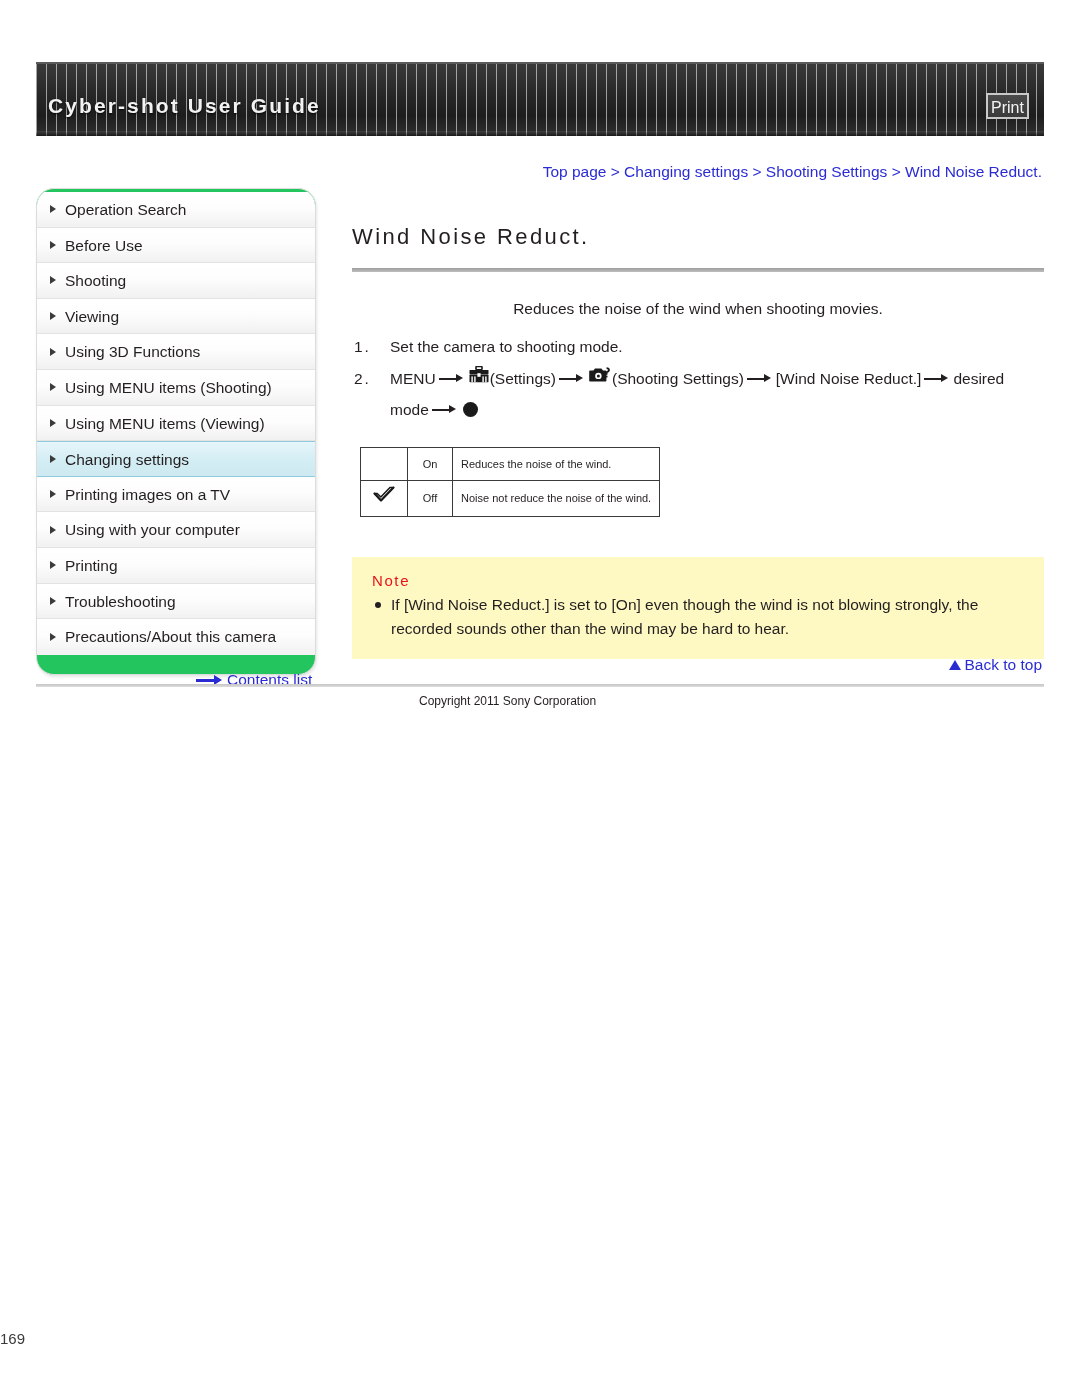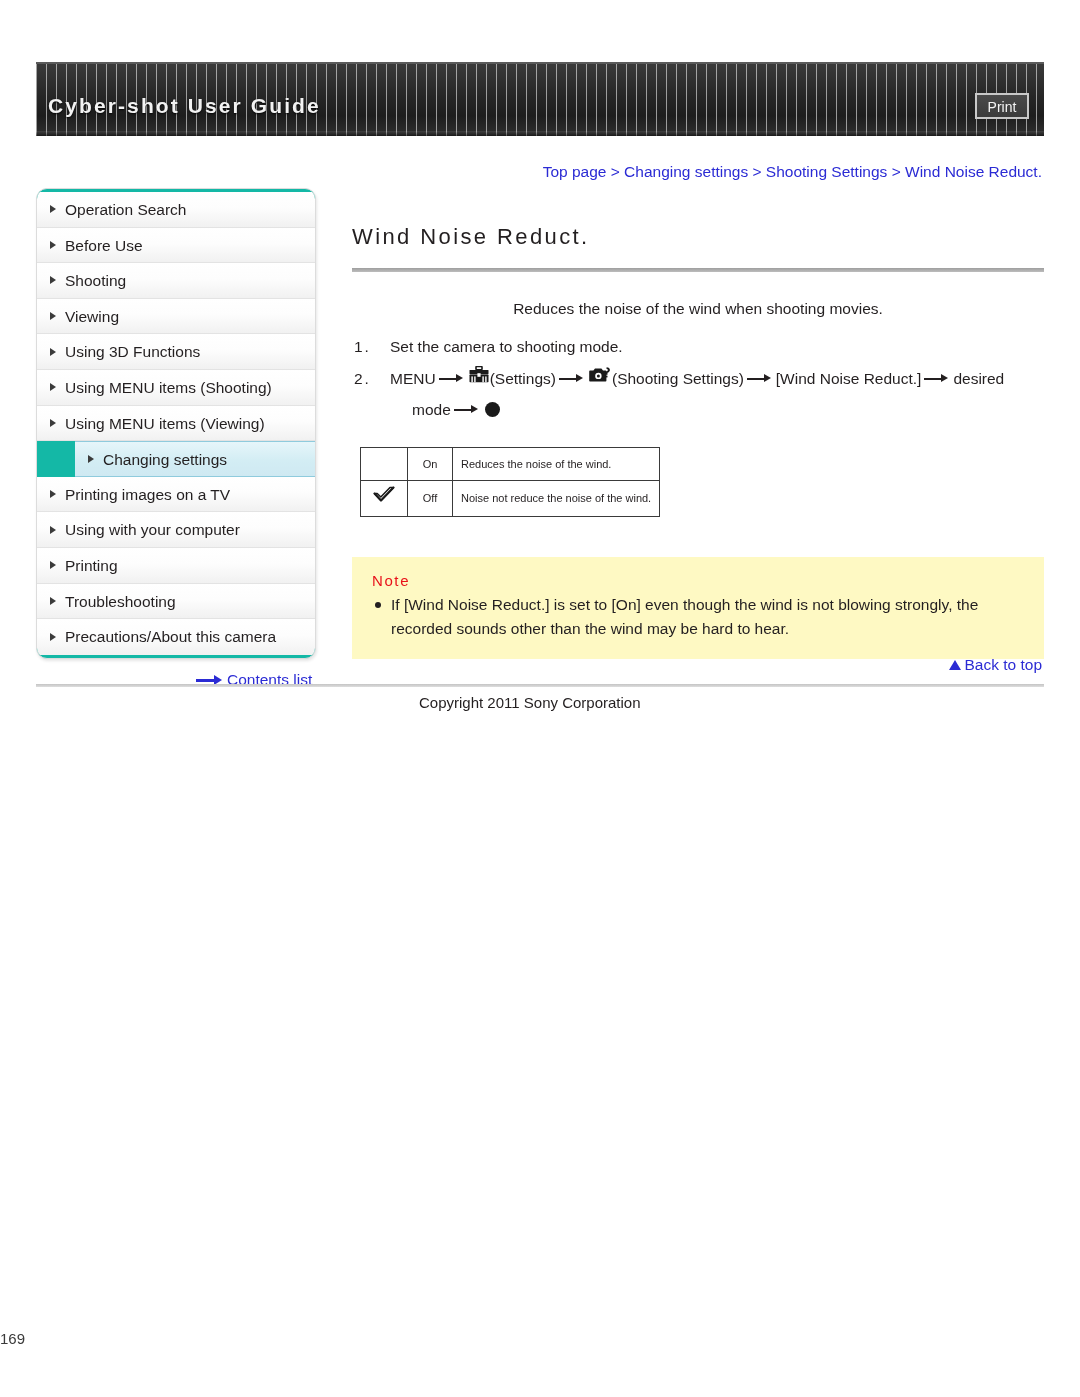--- a/index.html
+++ b/index.html
@@ -50,26 +50,26 @@
     font-weight: bold;
     letter-spacing: 2.1px;
     text-shadow: 0 1px 2px rgba(0,0,0,0.9);
     z-index: 3;
     white-space: nowrap;
   }
   .print-button {
     position: absolute;
     right: 15px;
     top: 29px;
-    width: 54px;
+    width: 43px;
     height: 26px;
     line-height: 25px;
     text-align: center;
     color: #f4f4f4;
-    font-size: 14px;
+    font-size: 16px;
     background: linear-gradient(to bottom, #4a4a4a, #3b3b3b);
     border: 2px solid #c9c9c9;
     box-sizing: border-box;
     z-index: 3;
     cursor: pointer;
   }
 
   
   .breadcrumb {
     position: absolute;
@@ -79,48 +79,47 @@
     color: #2b2bd4;
     white-space: nowrap;
   }
 
   
   .sidebar {
     position: absolute;
     left: 36px;
     top: 188px;
     width: 280px;
-    background: #14b8a6;
+    background: #22c55e;
     border: 1px solid #dcdcdc;
-    border-radius: 11px;
+    border-radius: 18px;
     box-sizing: border-box;
     box-shadow: 1px 2px 3px rgba(0,0,0,0.10);
     overflow: hidden;
     padding-top: 3px;
-    padding-bottom: 3px;
+    padding-bottom: 19px;
   }
   .nav-item {
     position: relative;
     height: 35.6px;
     line-height: 35.6px;
     padding-left: 28px;
     font-size: 15.5px;
     color: #231f20;
     border-bottom: 1px solid #e3e3e3;
     background: linear-gradient(to bottom, #ffffff 0%, #fdfdfd 45%, #f1f1f1 100%);
     cursor: pointer;
     box-sizing: border-box;
     white-space: nowrap;
   }
   .nav-item:last-child { border-bottom: none; }
   .nav-item.active {
     background: linear-gradient(to bottom, #e6f6fa 0%, #d3edf4 55%, #cfe9f2 100%);
     border-top: 1px solid #8fcbdd;
     border-bottom: 1px solid #8fcbdd;
-    margin-left: 38px;
   }
   .nav-bullet {
     position: absolute;
     left: 13px;
     top: 50%;
     margin-top: -4px;
     width: 0; height: 0;
     border-left: 6px solid #3b3b3b;
     border-top: 4px solid transparent;
     border-bottom: 4px solid transparent;
@@ -197,21 +196,21 @@
     margin-bottom: 2px;
   }
   .step-num {
     position: absolute;
     left: 2px;
     top: 0;
     width: 28px;
     text-align: left;
     letter-spacing: 2px;
   }
-  .step-line2 { display: block; padding-left: 0; margin-left: 22px; }
+  .step-line2 { display: block; padding-left: 0; }
 
   .arrow-glyph {
     display: inline-block;
     position: relative;
     width: 26px;
     height: 12px;
     vertical-align: middle;
     margin: 0 3px;
     top: -1px;
   }
@@ -325,21 +324,21 @@
     left: 36px;
     top: 684px;
     width: 1008px;
     height: 3px;
     background: linear-gradient(to bottom, #c4c4c4, #dedede);
   }
   .copyright {
     position: absolute;
     left: 419px;
     top: 694px;
-    font-size: 15px;
+    font-size: 12px;
     color: #231f20;
     white-space: nowrap;
   }
   .page-number {
     position: absolute;
     left: 0; right: 0;
     top: 1330px;
     text-align: left;
     font-size: 15px;
     color: #3a3a3a;

